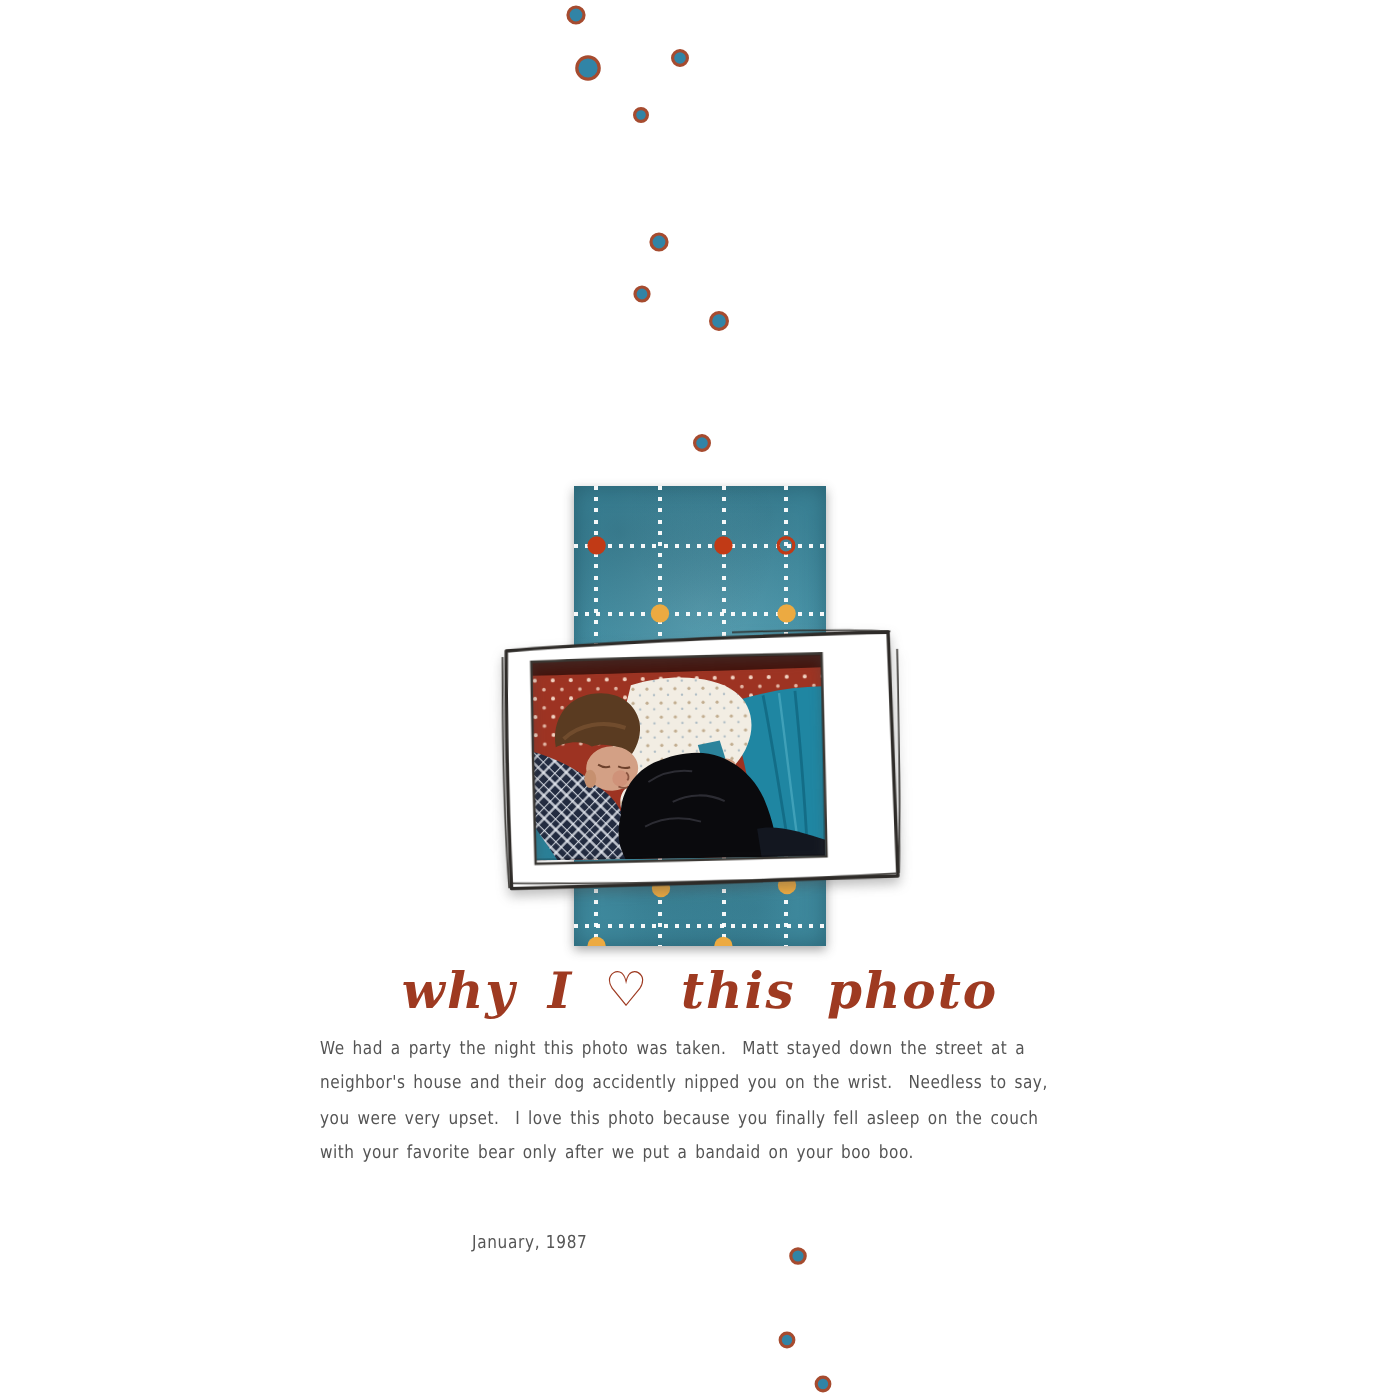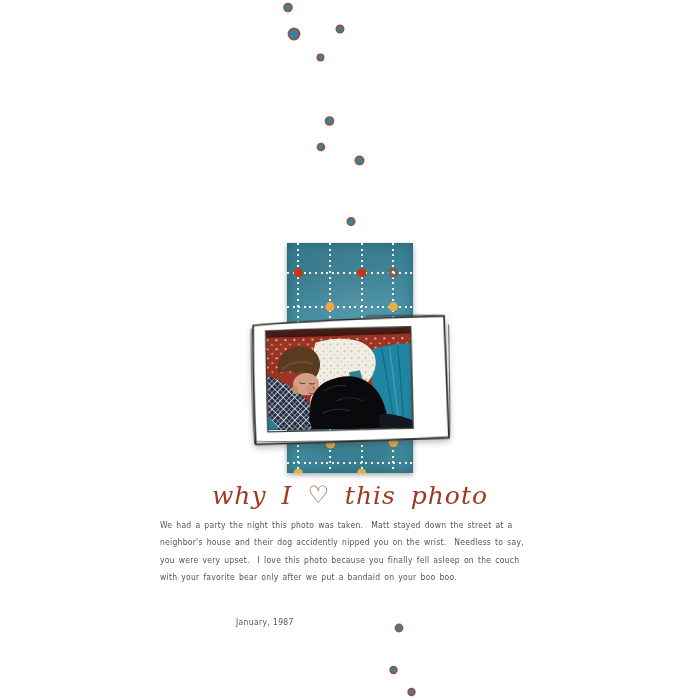--- a/index.html
+++ b/index.html
@@ -42,21 +42,21 @@
   }
   .photo-svg{position:absolute;left:17px;top:14px;width:146px;height:101px;}
   .frame-svg{
     position:absolute;left:0;top:0;width:201px;height:130px;
     filter:drop-shadow(0 3px 3px rgba(70,70,70,.35));
   }
   
   .title{
     position:absolute;z-index:2;left:0;top:481px;width:700px;text-align:center;
     font-family:"DejaVu Serif",serif;font-style:italic;
-    font-size:25px;color:#9e3a21;letter-spacing:1px;word-spacing:6px;
+    font-size:25px;color:#9e3a21;letter-spacing:1px;word-spacing:6px;font-weight:bold;
   }
   .title .heart{font-family:"DejaVu Sans",sans-serif;font-style:normal;font-size:24px;position:relative;top:-1px;}
   .journal{
     position:absolute;z-index:2;left:160px;top:517px;width:470px;
     font-size:9px;line-height:17.3px;color:#545454;
     letter-spacing:.3px;word-spacing:1.5px;
     transform:scaleX(.85);transform-origin:left top;
   }
   .journal-line{white-space:pre;}
   .date{

